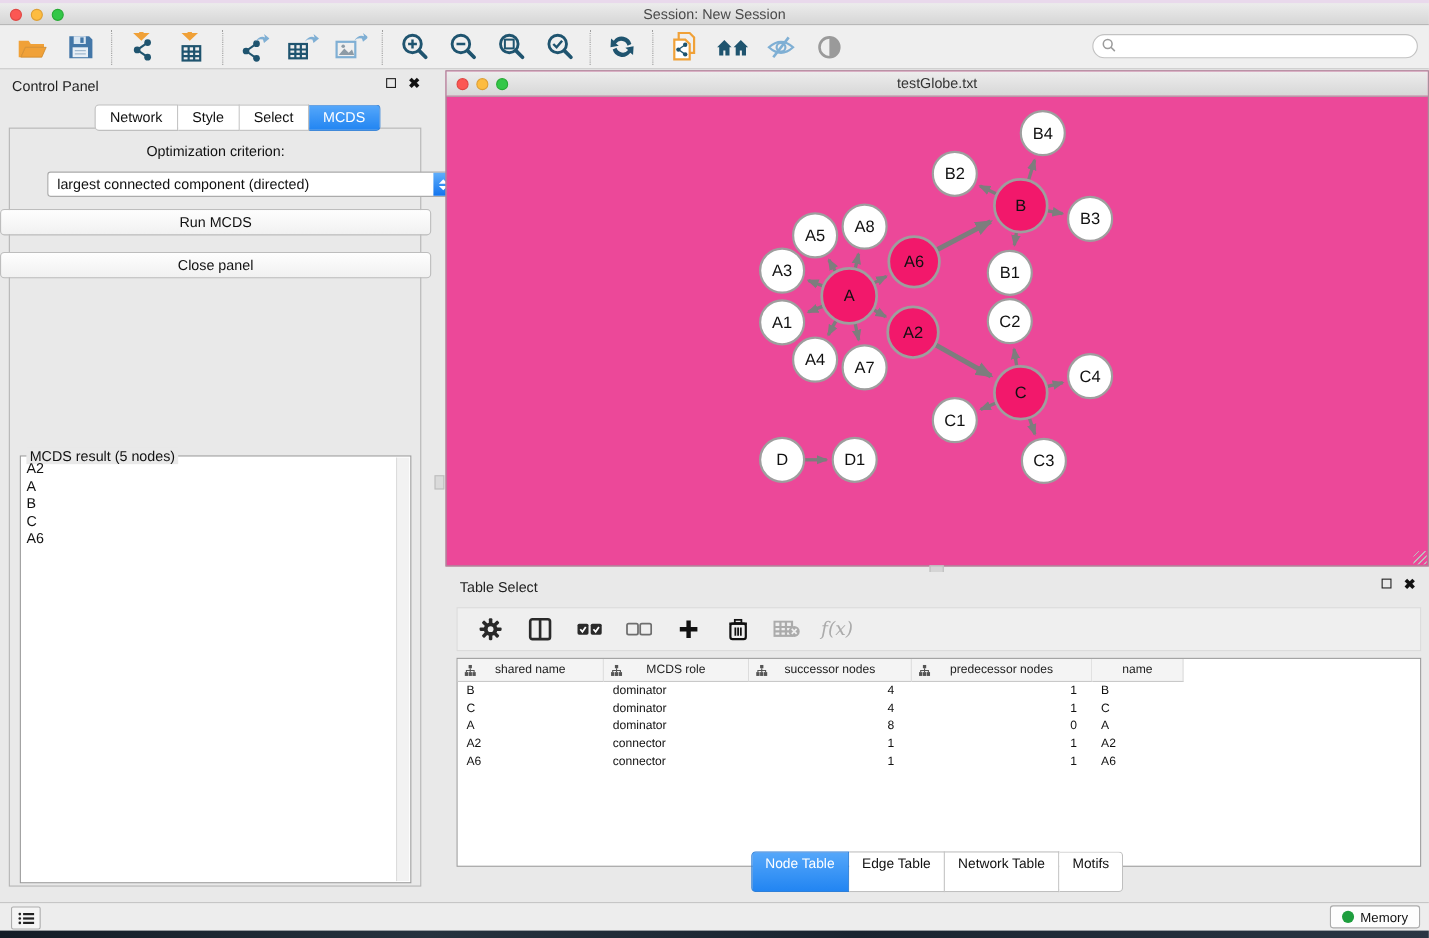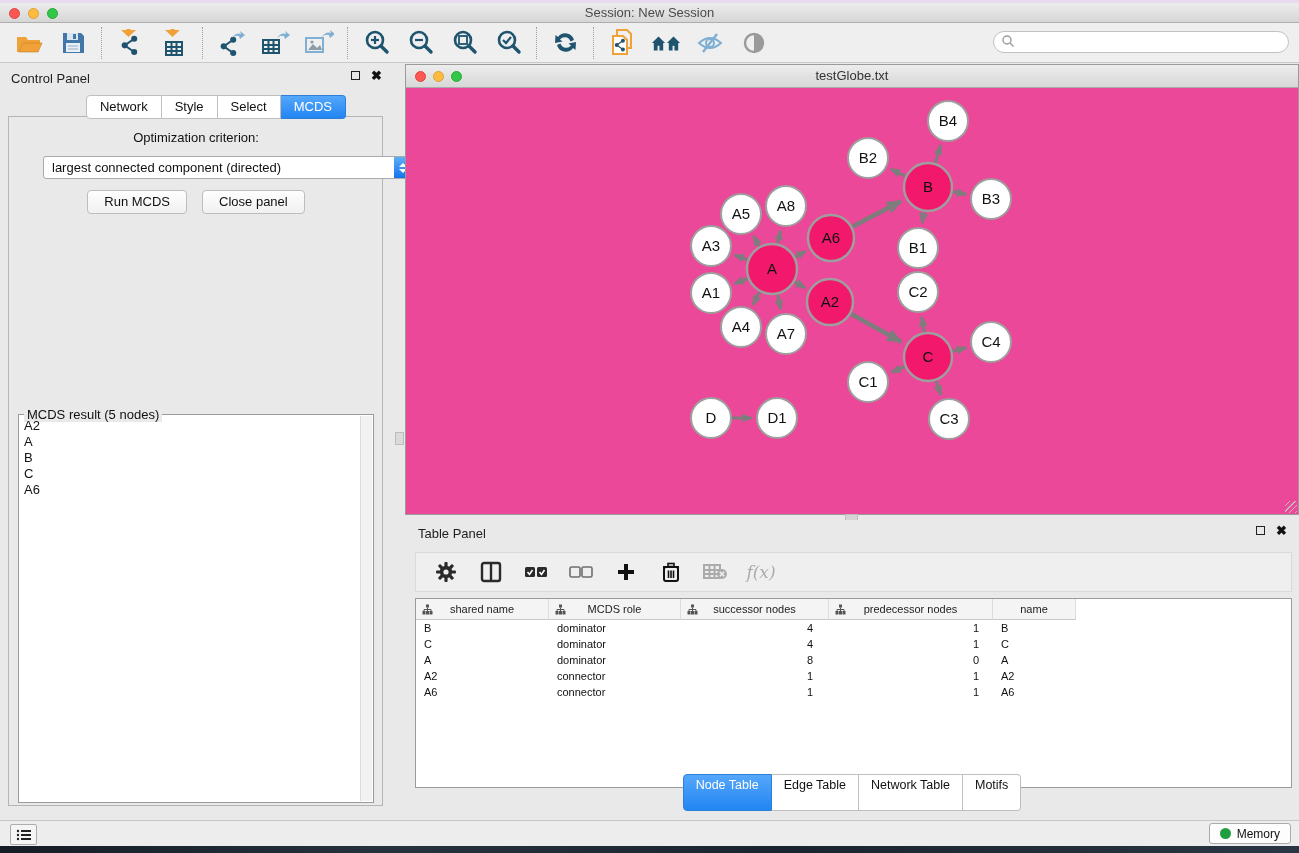--- a/index.html
+++ b/index.html
@@ -46,21 +46,21 @@
   .seg-tab:last-child { border-radius:0 4px 4px 0; }
   .seg-tab.active { background:linear-gradient(#55A7FA,#2285F2); border-color:#2E7FD8; color:#fff; }
   .opt-label { position:absolute; top:66px; left:0; right:0; text-align:center; font-size:13px; color:#111; }
   .select-box { position:absolute; left:43px; top:92px; width:369px; height:23px; background:#fff;
     border:1px solid #ABABAB; border-radius:3px; display:flex; align-items:center; cursor:pointer; }
   .select-box .sel-text { flex:1; padding-left:8px; font-size:13px; color:#111; white-space:nowrap; overflow:hidden; }
   .sel-spinner { width:17px; height:21px; margin-right:0; border-radius:0 2px 2px 0;
     background:linear-gradient(#5FAEFB,#1374EE); display:flex; flex-direction:column; align-items:center; justify-content:center; gap:2px; }
   .sel-spinner .up { width:0; height:0; border-left:4px solid transparent; border-right:4px solid transparent; border-bottom:4px solid #fff; }
   .sel-spinner .dn { width:0; height:0; border-left:4px solid transparent; border-right:4px solid transparent; border-top:4px solid #fff; }
-  .cp-buttons { position:absolute; top:126px; left:0; right:0; display:flex; justify-content:center; gap:15px; }
+  .cp-buttons { position:absolute; top:126px; left:0; right:0; display:flex; justify-content:space-between; gap:15px;flex-direction:column; }
   .push-btn { background:linear-gradient(#FEFEFE,#F1F1F1); border:1px solid #BDBDBD; border-radius:4px;
     padding:3px 16px 4px; font-size:13px; color:#111; cursor:pointer; line-height:15px; }
   .mcds-fieldset { position:absolute; left:6px; right:6px; top:338px; bottom:5px;
     border:1px solid #9A9A9A; background:#fff; margin:12px; padding:0; }
   .mcds-legend { position:absolute; top:-8px; left:5px; background:#E9E9E9; padding:0 3px; font-size:13px; color:#111; }
   .mcds-list { position:absolute; top:3px; left:0; right:13px; bottom:0; overflow:hidden; padding-left:5px; }
   .mcds-item { font-size:13px; line-height:16px; color:#111; }
   .mcds-scroll { position:absolute; top:1px; right:1px; bottom:1px; width:12px; background:#F2F2F2; border-left:1px solid #DCDCDC; }
 
   
@@ -455,21 +455,21 @@
           <text x="543" y="336" text-anchor="middle" font-size="15" fill="#111111" font-family="&quot;Liberation Sans&quot;,sans-serif">C3</text>
         </g>
       </svg>
   </div>
   <div class="resize-grip"></div>
 </div>
 
 <div class="abs handle-h"></div>
 
 <div class="abs table-panel">
-  <span class="tp-title">Table Panel</span>
+  <span class="tp-title">Table Select</span>
   <div class="panel-winbtns" style="top:6px; right:12px;">
     <span class="wb-float"></span>
     <span class="wb-close">✖</span>
   </div>
   <div class="tp-toolbar" id="tp-toolbar">
       <span class="tpicon">
         <svg width="22" height="22" viewBox="0 0 22 22">
           <g fill="#2A2A2A">
             <rect x="9.4" y="1" width="3.2" height="5" rx="1" transform="rotate(0 11 11)"></rect>
             <rect x="9.4" y="1" width="3.2" height="5" rx="1" transform="rotate(45 11 11)"></rect>

